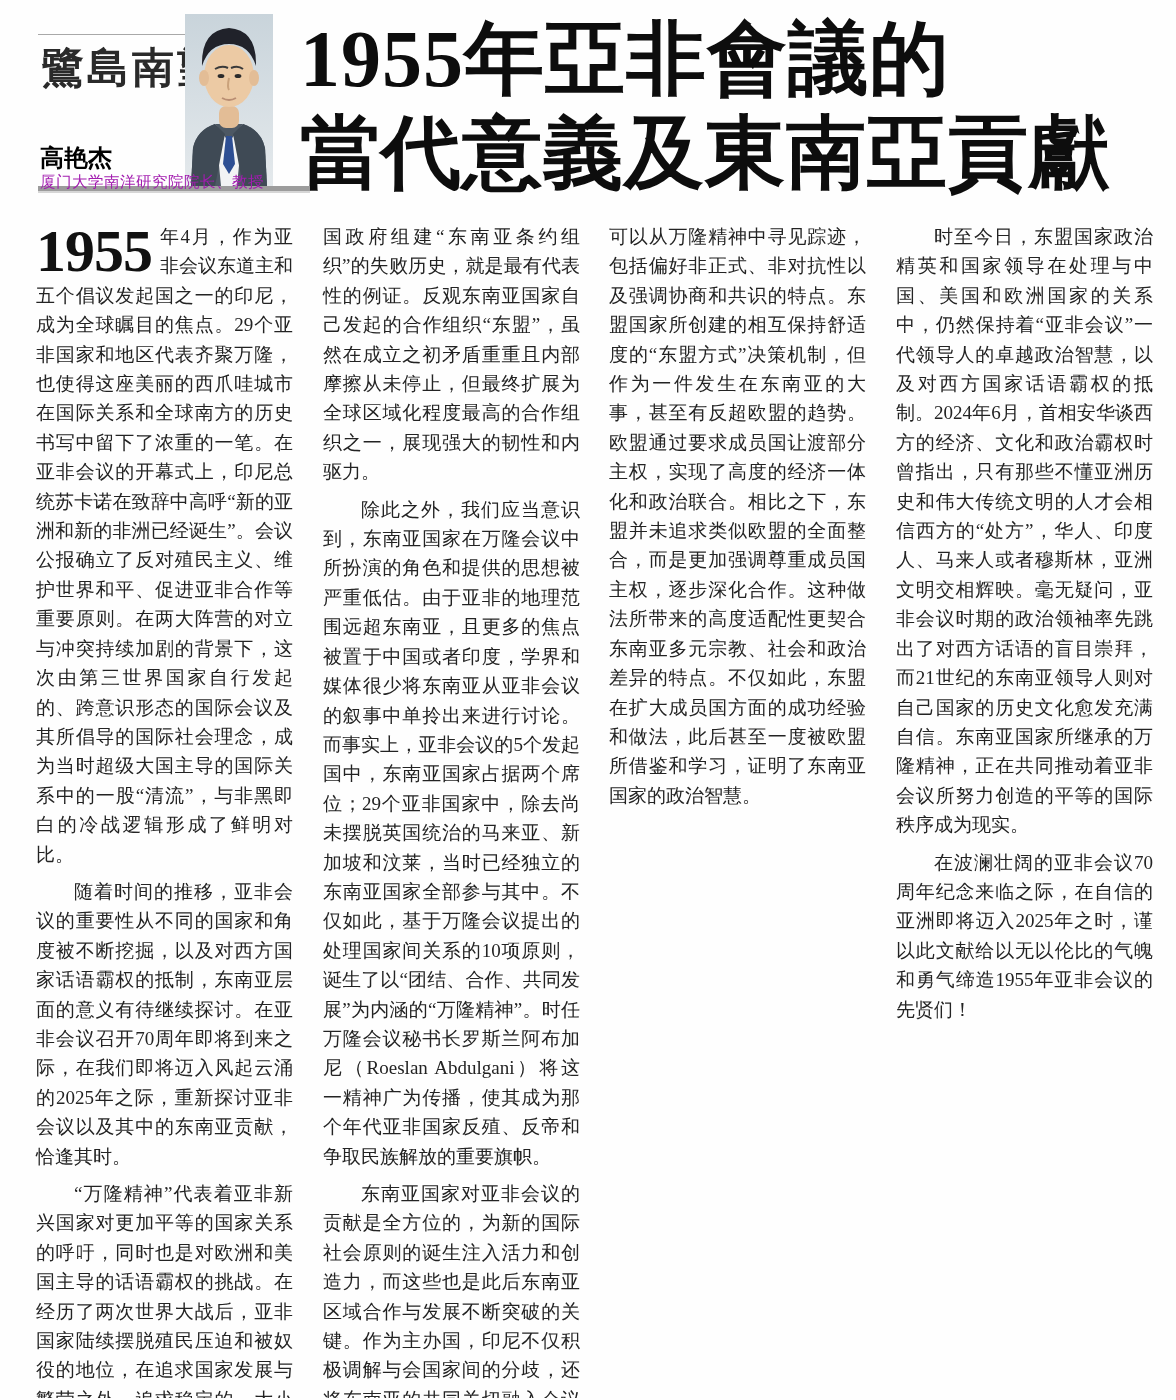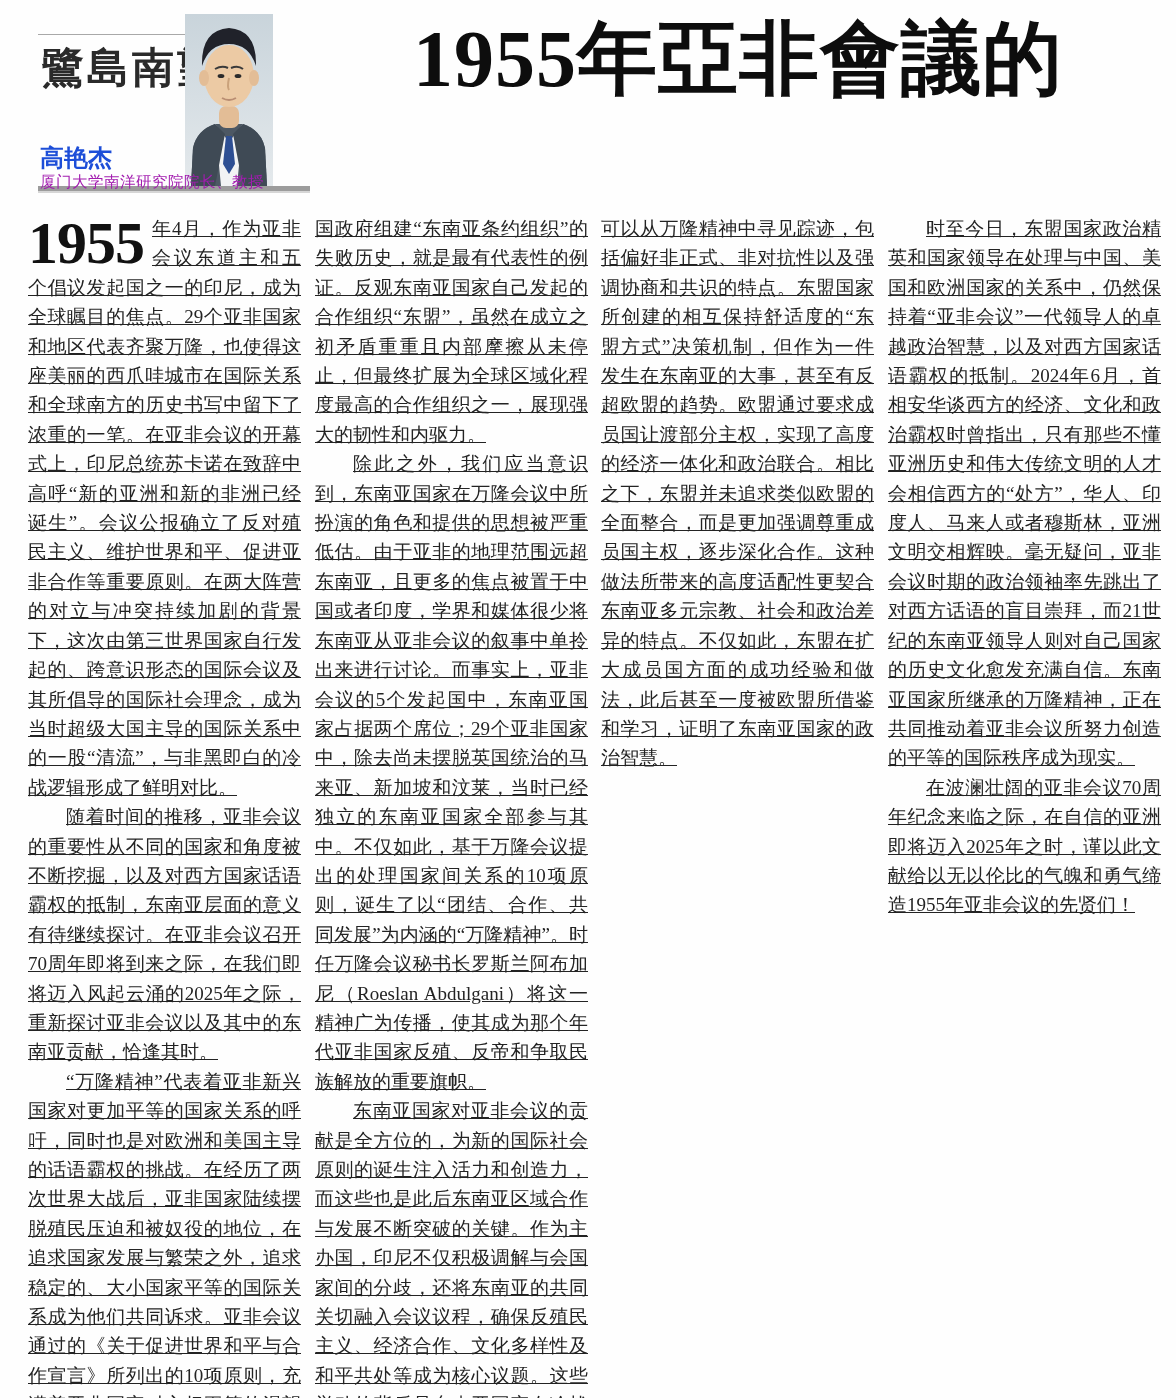--- a/index.html
+++ b/index.html
@@ -33,21 +33,21 @@
     font-size: 42px;
     letter-spacing: 3px;
     color: #2a2a2a;
   }
   .author-name {
     position: absolute;
     left: 12px; top: 132px;
     font-family: "Liberation Sans", "DejaVu Sans", sans-serif;
     font-weight: 700;
     font-size: 24px;
-    color: #1d4ed8;
+    color: #000000;
     z-index: 3;
   }
   .author-title {
     position: absolute;
     left: 12px; top: 162px;
     font-family: "Liberation Sans", "DejaVu Sans", sans-serif;
     font-size: 15.5px;
     letter-spacing: 0.5px;
     color: #a21caf;
     white-space: nowrap;
@@ -72,42 +72,41 @@
   #headline {
     position: absolute;
     left: 300px; top: 12px;
     width: 876px; height: 196px;
     font-weight: 900;
     line-height: 94px;
     font-size: 80px;
     letter-spacing: 1px;
     color: #0d0d0d;
     white-space: nowrap;
-    text-align: center;
   }
   #headline .hl-line { display: block; }
 
   
   .article-col {
     position: absolute;
     top: 214px;
     width: 273px;
     height: 1184px;
     overflow: hidden;
     font-size: 19px;
     line-height: 29.4px;
     text-align: justify;
     color: #232323;
   }
   #col-0 { left: 28px; }
   #col-1 { left: 315px; }
   #col-2 { left: 601px; }
   #col-3 { left: 888px; }
 
-  .article-col p { margin: 0; text-decoration: underline; }
+  .article-col p { margin: 8px; }
   .article-col p.indent { text-indent: 2em; }
   .article-col p.note {
     font-style: italic;
     color: #2b2b2b;
     text-indent: 2em;
     letter-spacing: 0.5px;
   }
   .dropcap {
     float: left;
     font-weight: 700;
@@ -161,20 +160,21 @@
       <path d="M37,84 q7,4 14,0" stroke="#b98d72" stroke-width="2" fill="none"></path>
     </svg>
 
     <div class="author-name">高艳杰</div>
     <div class="author-title">厦门大学南洋研究院院长、教授</div>
     <div class="mast-bottom-rule"></div>
   </div>
 
   <div id="headline">
     <span class="hl-line">1955年亞非會議的</span>
+    <span class="hl-line">當代意義及東南亞貢獻</span>
   </div>
 
   <div id="col-0" class="article-col">
       <p class=""><span class="dropcap">1955</span>年4月，作为亚非会议东道主和五个倡议发起国之一的印尼，成为全球瞩目的焦点。29个亚非国家和地区代表齐聚万隆，也使得这座美丽的西爪哇城市在国际关系和全球南方的历史书写中留下了浓重的一笔。在亚非会议的开幕式上，印尼总统苏卡诺在致辞中高呼“新的亚洲和新的非洲已经诞生”。会议公报确立了反对殖民主义、维护世界和平、促进亚非合作等重要原则。在两大阵营的对立与冲突持续加剧的背景下，这次由第三世界国家自行发起的、跨意识形态的国际会议及其所倡导的国际社会理念，成为当时超级大国主导的国际关系中的一股“清流”，与非黑即白的冷战逻辑形成了鲜明对比。</p>
       <p class="indent">随着时间的推移，亚非会议的重要性从不同的国家和角度被不断挖掘，以及对西方国家话语霸权的抵制，东南亚层面的意义有待继续探讨。在亚非会议召开70周年即将到来之际，在我们即将迈入风起云涌的2025年之际，重新探讨亚非会议以及其中的东南亚贡献，恰逢其时。</p>
       <p class="indent">“万隆精神”代表着亚非新兴国家对更加平等的国家关系的呼吁，同时也是对欧洲和美国主导的话语霸权的挑战。在经历了两次世界大战后，亚非国家陆续摆脱殖民压迫和被奴役的地位，在追求国家发展与繁荣之外，追求稳定的、大小国家平等的国际关系成为他们共同诉求。亚非会议通过的《关于促进世界和平与合作宣言》所列出的10项原则，充满着亚非国家对主权平等的渴望以及反对外来势力尤其是大国干涉的决心。东南亚国家大多遭受过长期的殖民统治，反感并提防外来干涉和大国控制，即使部分国家选择与超级大国结盟，也仍然坚持独立的底线，避免沦为附庸。这也解释了为何所有由外部发起的东南亚区域组织或者合作网络，普遍难以有效维系。美</p>
     </div>
   <div id="col-1" class="article-col">
       <p class="">国政府组建“东南亚条约组织”的失败历史，就是最有代表性的例证。反观东南亚国家自己发起的合作组织“东盟”，虽然在成立之初矛盾重重且内部摩擦从未停止，但最终扩展为全球区域化程度最高的合作组织之一，展现强大的韧性和内驱力。</p>
       <p class="indent">除此之外，我们应当意识到，东南亚国家在万隆会议中所扮演的角色和提供的思想被严重低估。由于亚非的地理范围远超东南亚，且更多的焦点被置于中国或者印度，学界和媒体很少将东南亚从亚非会议的叙事中单拎出来进行讨论。而事实上，亚非会议的5个发起国中，东南亚国家占据两个席位；29个亚非国家中，除去尚未摆脱英国统治的马来亚、新加坡和汶莱，当时已经独立的东南亚国家全部参与其中。不仅如此，基于万隆会议提出的处理国家间关系的10项原则，诞生了以“团结、合作、共同发展”为内涵的“万隆精神”。时任万隆会议秘书长罗斯兰阿布加尼（Roeslan Abdulgani）将这一精神广为传播，使其成为那个年代亚非国家反殖、反帝和争取民族解放的重要旗帜。</p>

